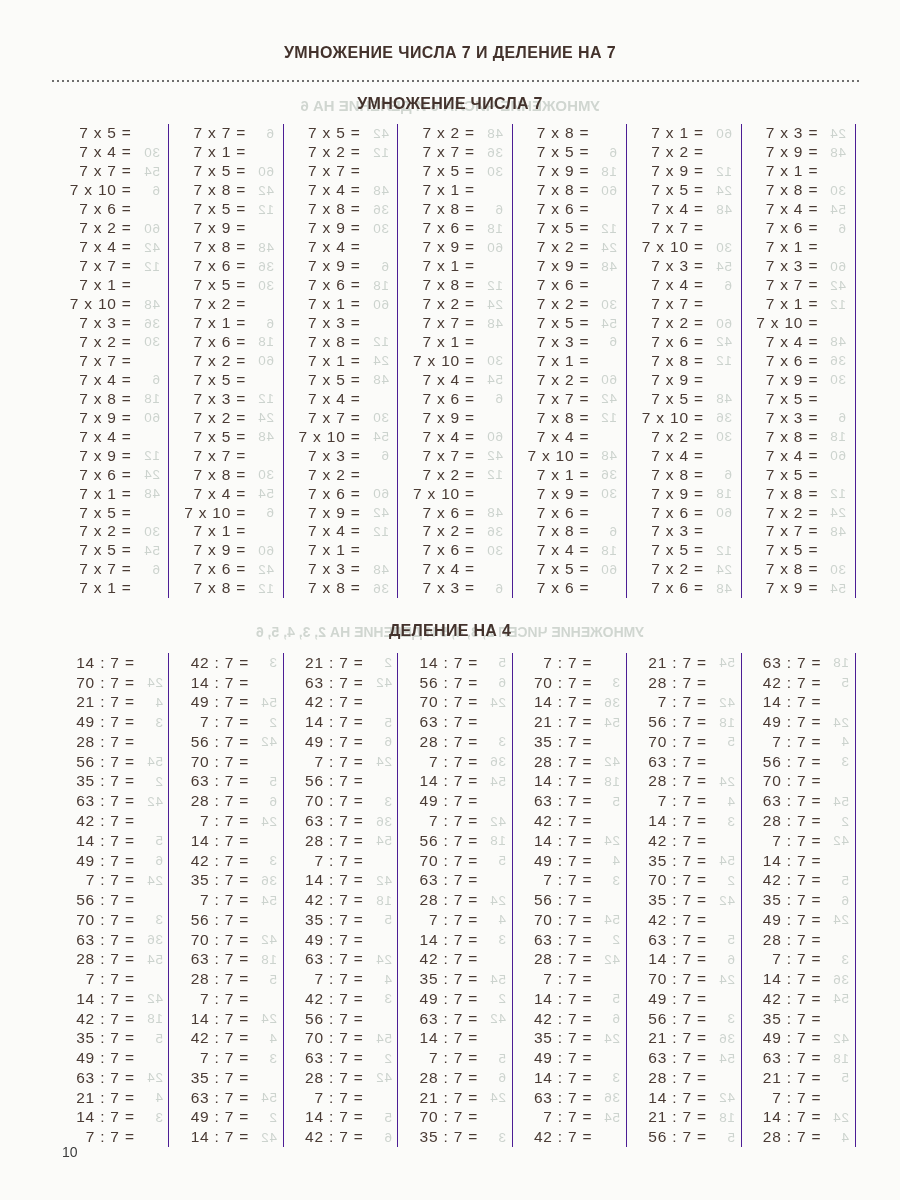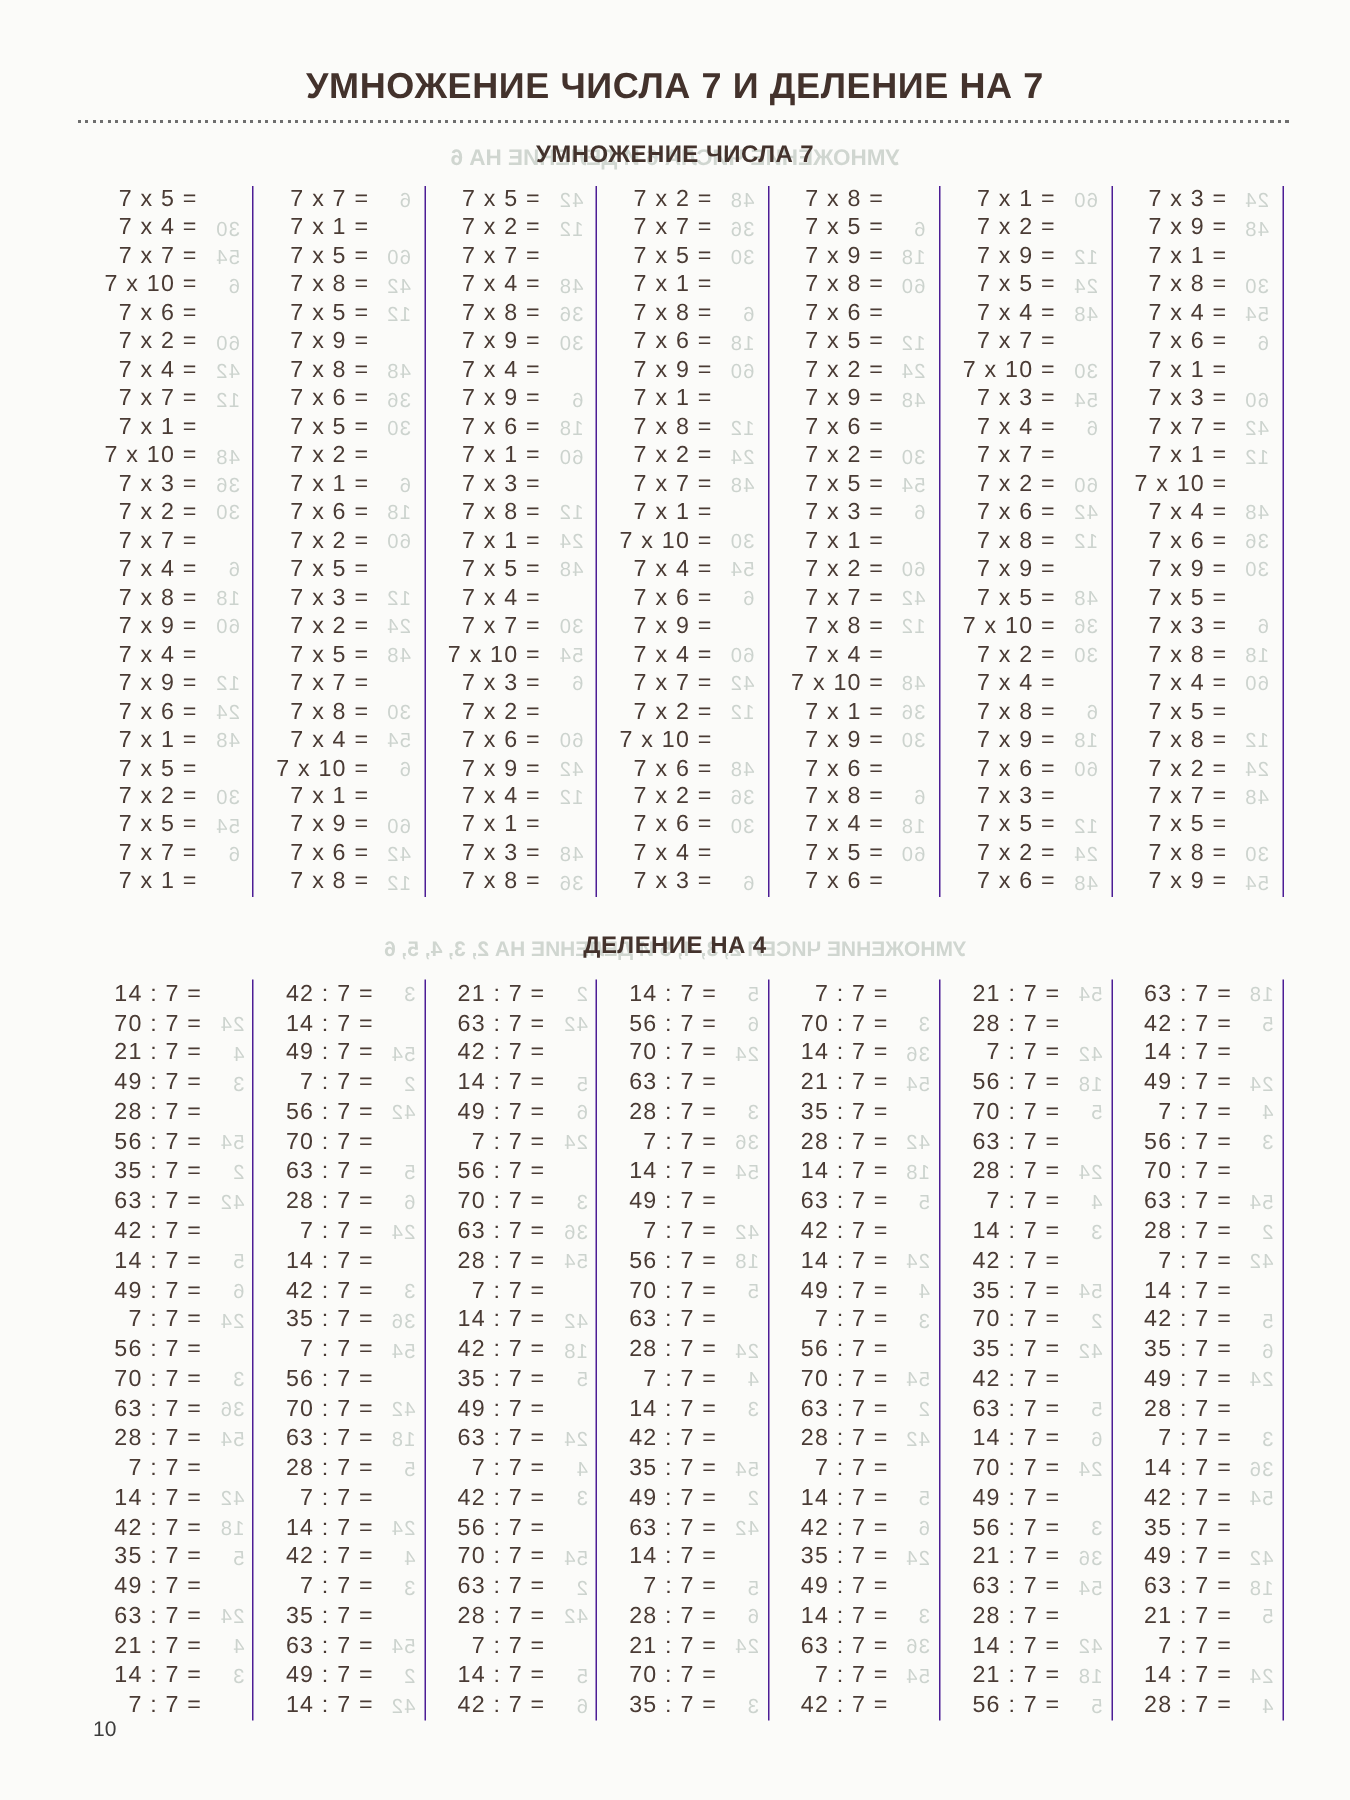--- a/index.html
+++ b/index.html
@@ -5,21 +5,21 @@
   html,body{margin:0;padding:0;}
   .page{
     position:relative;
     width:900px;height:1200px;
     background:#fbfbf9;
     font-family:"Liberation Sans",sans-serif;
     overflow:hidden;
   }
   .page-title{
     position:absolute;top:44px;left:0;width:100%;
-    text-align:center;font-size:24px;font-weight:bold;
+    text-align:center;font-size:16px;font-weight:bold;
     color:#43322c;letter-spacing:.4px;margin:0;
   }
   .dotted-rule{
     position:absolute;top:80px;left:52px;right:40px;height:2px;
     background:repeating-linear-gradient(90deg,#6e6e6e 0 2px,transparent 2px 5px);
   }
   .sec-title{
     position:absolute;left:0;width:100%;text-align:center;
     font-size:16px;font-weight:bold;color:#43322c;letter-spacing:.3px;margin:0;
   }

